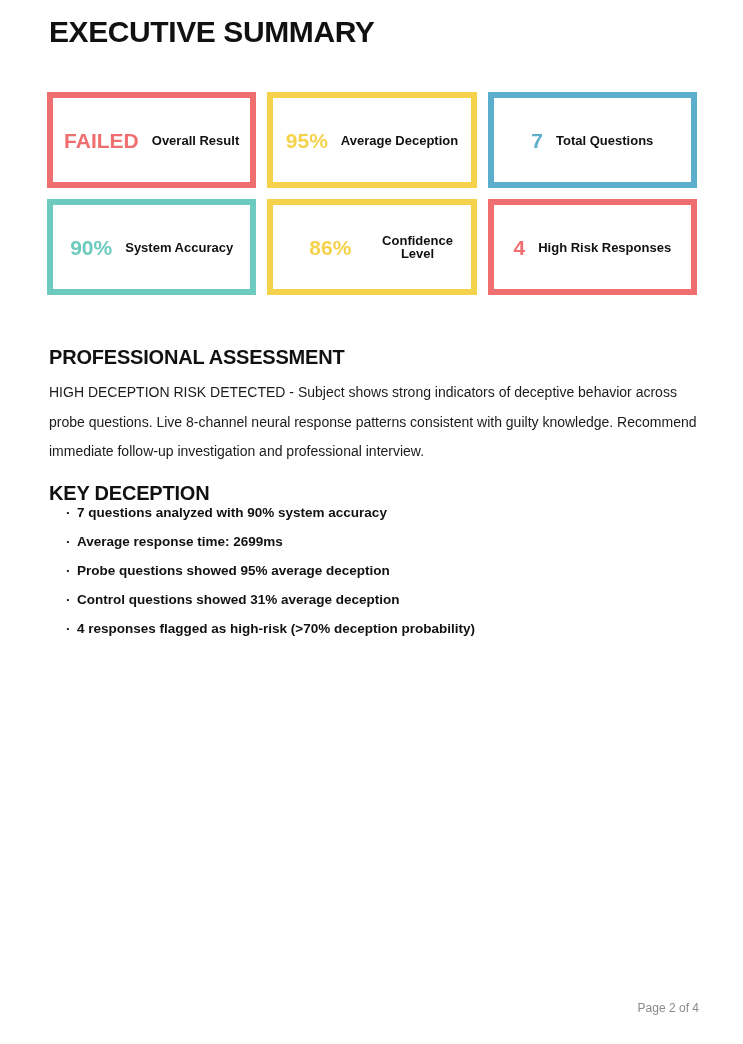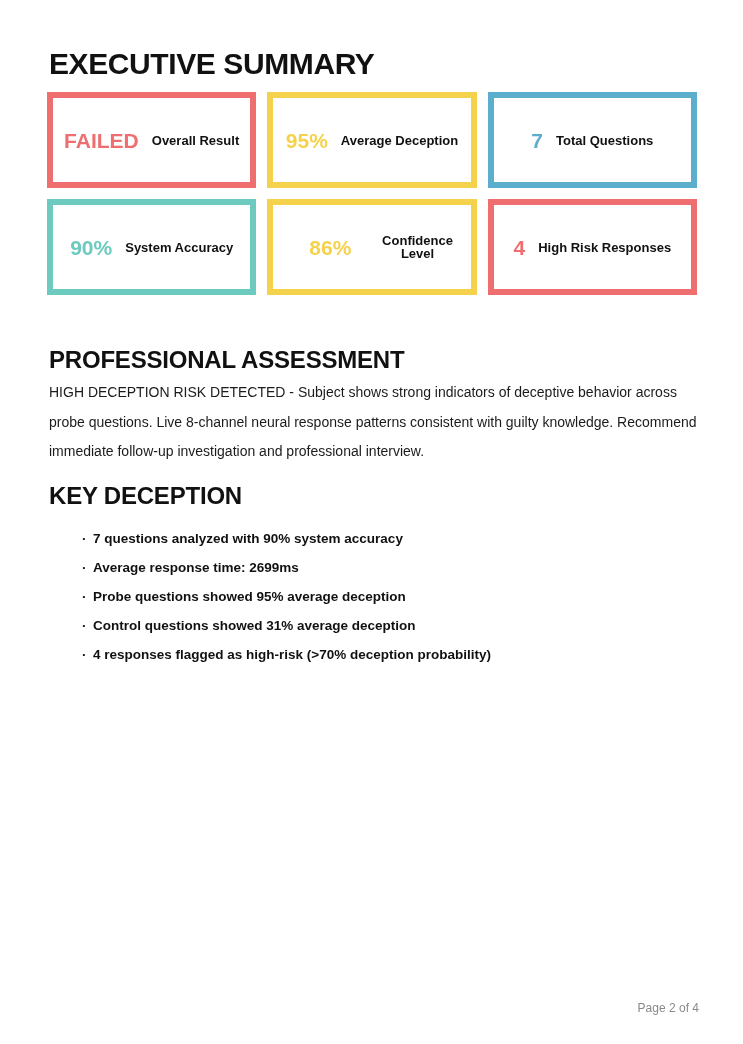--- a/index.html
+++ b/index.html
@@ -8,21 +8,20 @@
     width: 743px; height: 1044px;
     position: relative;
     font-family: "Liberation Sans", sans-serif;
     color: #1a1a1a;
     overflow: hidden;
   }
   .page-title {
     position: absolute; left: 49px; top: 15px;
     font-size: 30px; font-weight: 700; letter-spacing: -0.4px;
     color: #111111;
-    margin-top: 32px;
   }
   .cards-grid {
     position: absolute; left: 47px; top: 92px; width: 650px;
     display: grid; grid-template-columns: repeat(3, 1fr);
     column-gap: 11px; row-gap: 11px;
   }
   .stat-card {
     height: 96px; background: #ffffff;
     border: 6px solid #cccccc;
     display: flex; flex-direction: row;
@@ -30,34 +29,33 @@
     gap: 13px; text-align: center;
   }
   .card-value {
     font-size: 21px; font-weight: 700; line-height: 1;
   }
   .card-label {
     font-size: 13px; font-weight: 700; color: #111111; line-height: 1;
   }
   .section-heading {
     position: absolute; left: 49px;
-    font-size: 24px; font-weight: 700; letter-spacing: -0.2px;
+    font-size: 20px; font-weight: 700; letter-spacing: -0.2px;
     color: #111111;
   }
   .assessment-heading { top: 346px; }
   .assessment-body {
     position: absolute; left: 49px; top: 378px; width: 650px;
     font-size: 14px; line-height: 29.5px; font-weight: 400;
     color: #1b1b1b;
   }
   .findings-heading { top: 482px; }
   .findings-list {
-    position: absolute; left: 66px; top: 524px; width: 630px;
+    position: absolute; left: 66px; top: 498px; width: 630px;
     list-style: none;
-    margin-left: 16px;
   }
   .findings-list li {
     font-size: 13.5px; font-weight: 700; line-height: 29px;
     color: #111111; white-space: nowrap;
   }
   .bullet-char { display: inline-block; width: 11px; font-weight: 700; }
   .page-footer {
     position: absolute; right: 44px; top: 1001px;
     font-size: 12px; color: #8a8a8a; font-weight: 400;
   }

